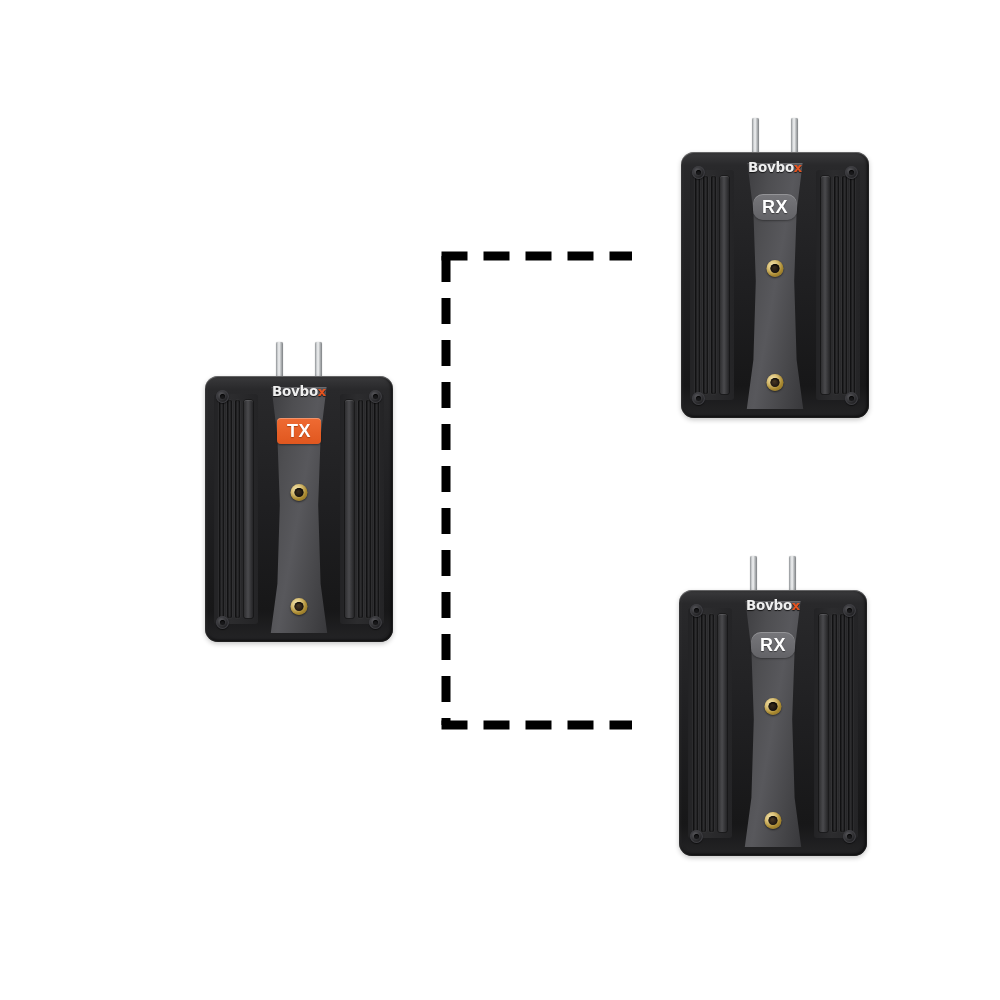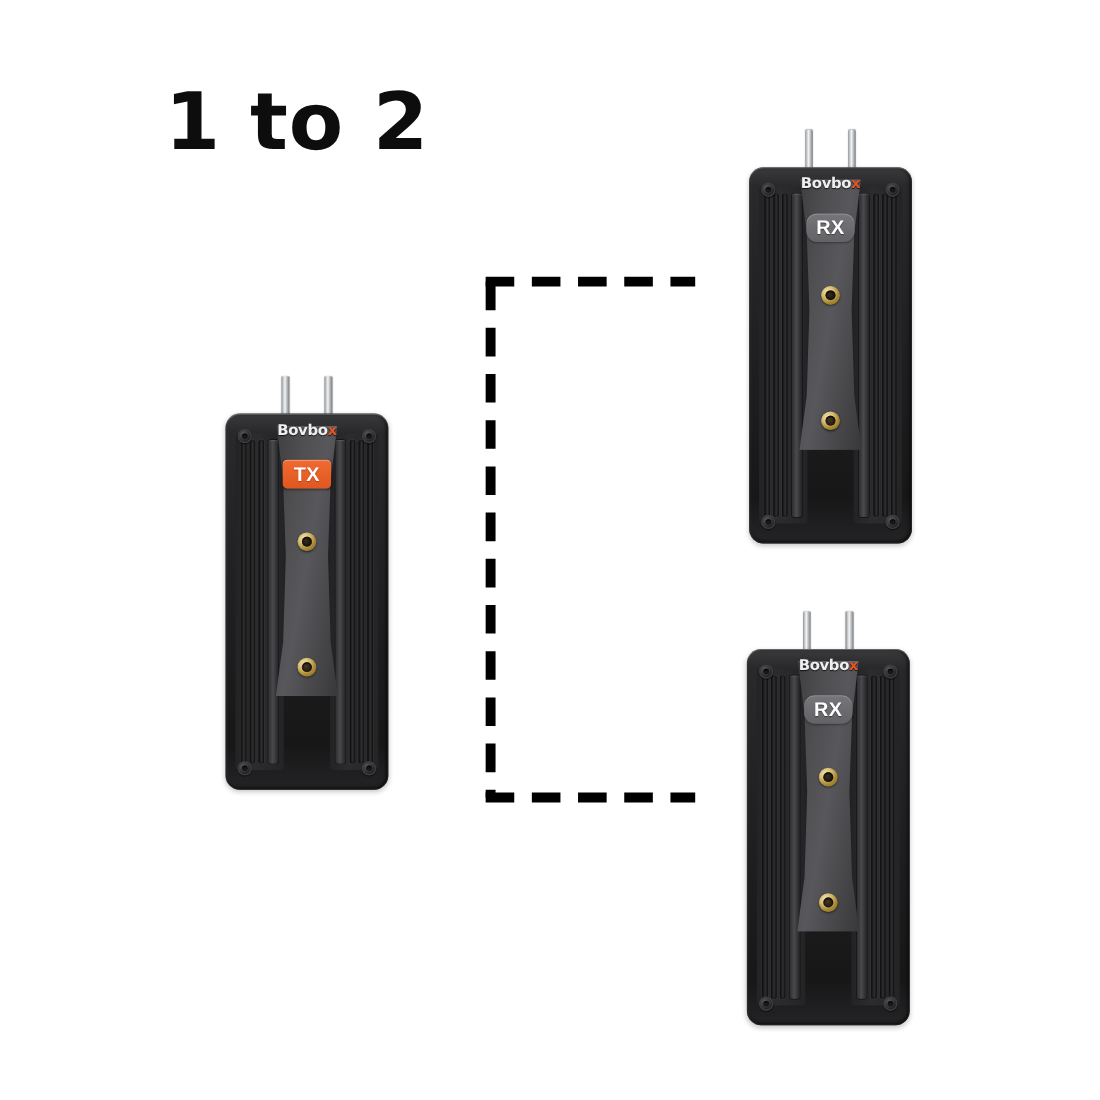--- a/index.html
+++ b/index.html
@@ -40,21 +40,22 @@
     top: 0;
     width: 1000px;
     height: 1000px;
     pointer-events: none;
   }
 
   
   .device {
     position: absolute;
     width: 148px;
-    height: 342px;
+    height: 266px;
+    padding-left: 40px;
   }
 
   
   .prongs {
     position: absolute;
     left: 50%;
     top: -36px;
     transform: translateX(-50%);
     width: 62px;
     height: 40px;
@@ -251,21 +252,20 @@
   .port.lower { top: 222px; }
   .port.lower::after {
     background: radial-gradient(circle at 42% 36%, #4a3a24 0%, #2a2018 55%, #120e0b 100%);
   }
 </style>
 </head>
 <body style="background: rgb(255, 255, 255);">
 
 <div id="stage" style="background: rgb(255, 255, 255);">
 
-  <div id="diagram-title">1 to 2</div>
 
   <svg class="conn-svg" viewBox="0 0 1000 1000">
     <g id="conn-group" fill="none" stroke="#000000" stroke-width="9" stroke-linecap="butt" stroke-dasharray="26 16">
       <path id="conn-trunk" d="M 446 256 L 446 725"></path>
       <path id="conn-top" d="M 441.5 256 L 632 256"></path>
       <path id="conn-bottom" d="M 441.5 725 L 632 725"></path>
     </g>
   </svg>
 
   <div class="device" id="dev-0" style="left:205px; top:376px;">

